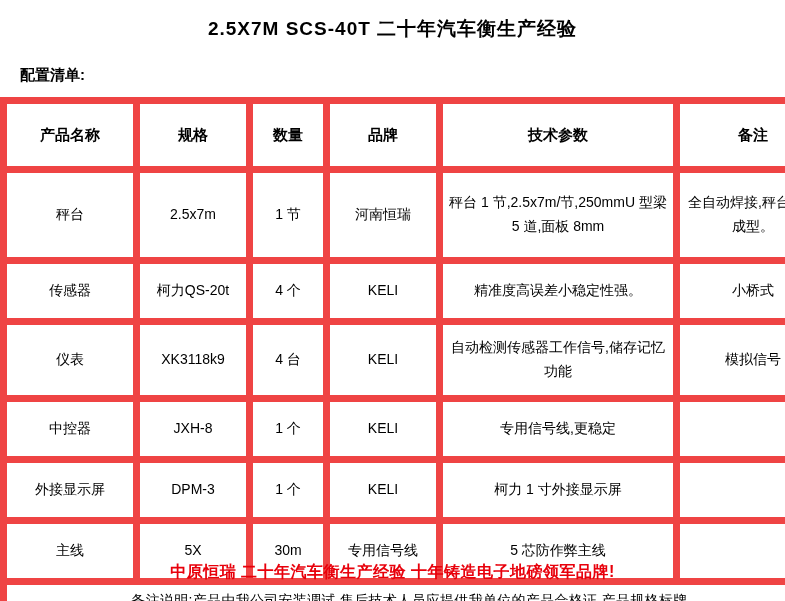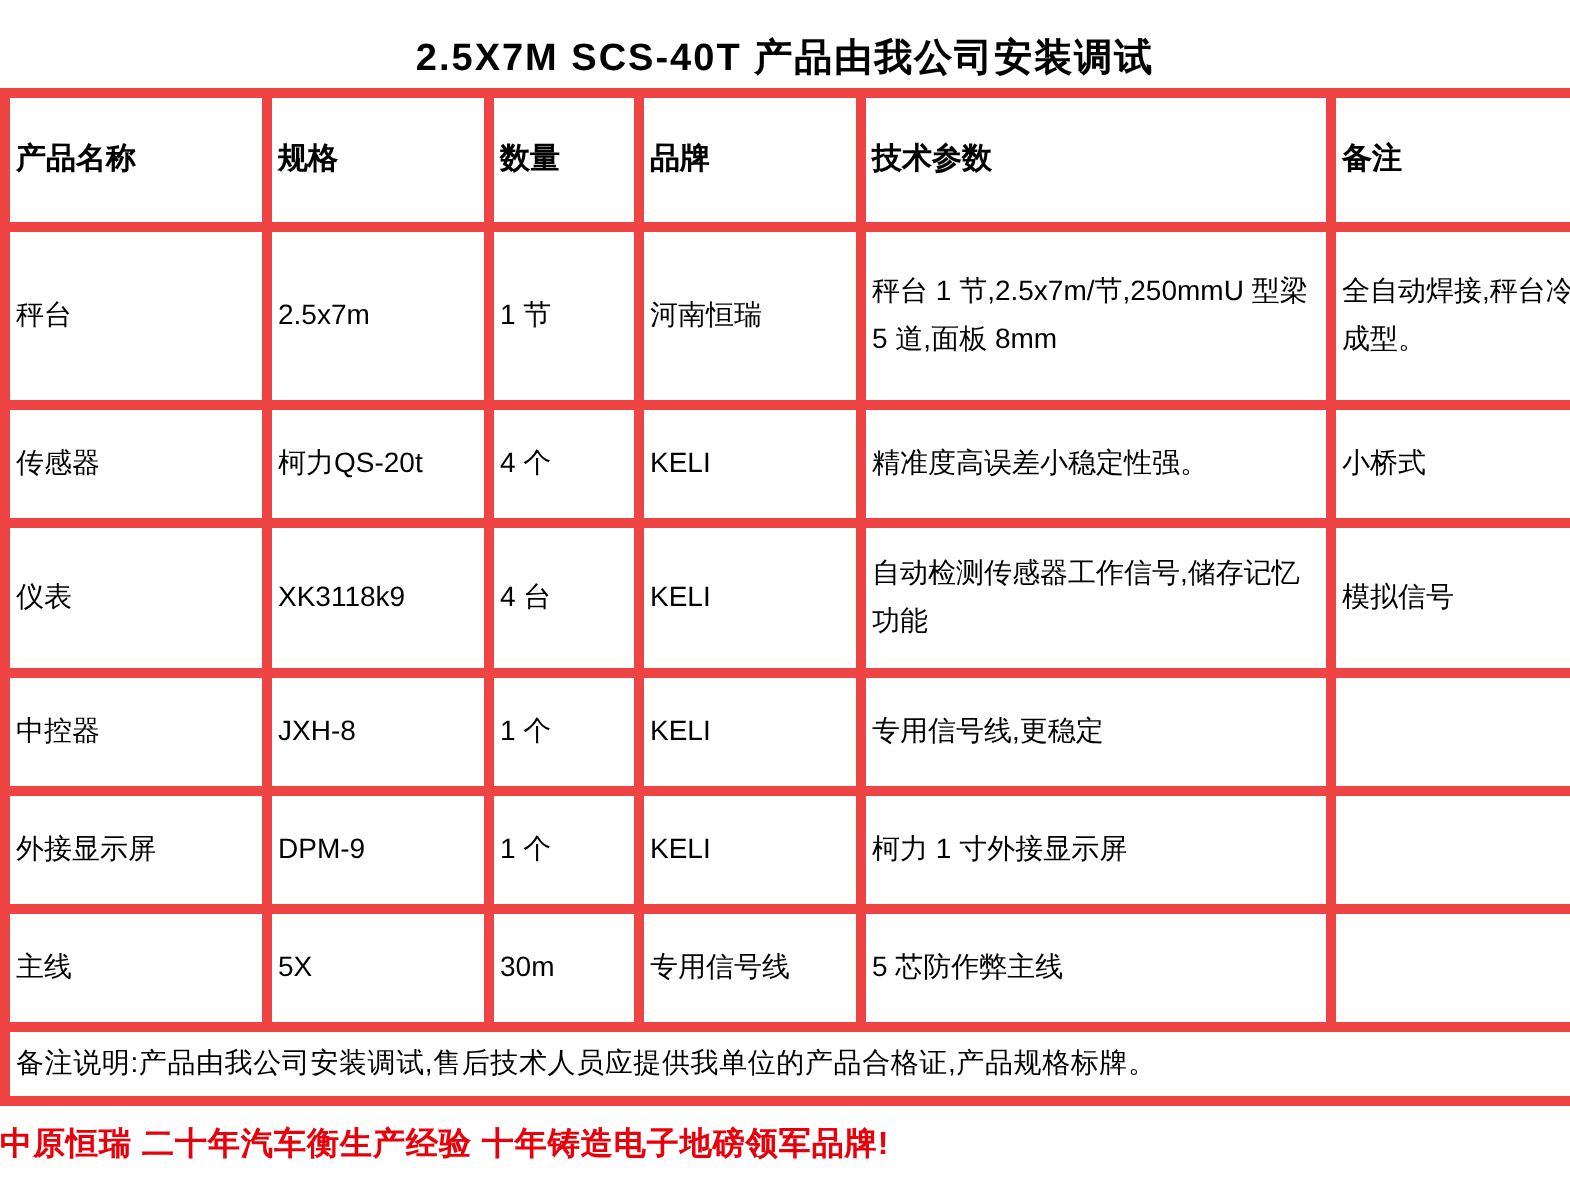--- a/index.html
+++ b/index.html
@@ -35,22 +35,22 @@
     margin-top: 22px;
     margin-bottom: 12px;
   }
   table.spec {
     border-collapse: collapse;
     width: 748px;
     margin: 0 auto;
     table-layout: fixed;
   }
   table.spec td, table.spec th {
-    border: 5px solid #ef4444;
-    text-align: left;
+    border: 7px solid #ef4444;
+    text-align: center;
     vertical-align: middle;
     font-size: 14px;
     padding: 4px 3px;
     line-height: 1.7;
     font-weight: normal;
   }
   table.spec tr.header-row td {
     font-weight: bold;
     font-size: 15px;
     height: 54px;
@@ -72,37 +72,39 @@
   }
   .note-cell {
     font-size: 14px;
     text-align: left;
     padding-left: 8px;
     padding-right: 8px;
     line-height: 1.8;
     letter-spacing: 0.3px;
   }
   .footer {
+    text-align: center;
     color: #e8000b;
     font-weight: bold;
     font-size: 16px;
     letter-spacing: 0.5px;
     position: absolute;
     left: 0;
     right: 0;
     bottom: 18px;
   }
 </style>
 </head>
 <body>
 
 <div class="page">
 
-  <div class="doc-title">2.5X7M SCS-40T 产品由我公司安装调试</div>
+  <div class="doc-title">2.5X7M SCS-40T 二十年汽车衡生产经验</div>
 
+  <div class="subtitle">配置清单:</div>
 
   <table class="spec">
     <tbody>
       <tr class="header-row">
         <td class="col-name">产品名称</td>
         <td class="col-spec">规格</td>
         <td class="col-qty">数量</td>
         <td class="col-brand">品牌</td>
         <td class="col-param">技术参数</td>
         <td class="col-note">备注</td>
@@ -139,21 +141,21 @@
         <td>中控器</td>
         <td>JXH-8</td>
         <td>1 个</td>
         <td>KELI</td>
         <td>专用信号线,更稳定</td>
         <td></td>
       </tr>
 
       <tr class="row-mid">
         <td>外接显示屏</td>
-        <td>DPM-9</td>
+        <td>DPM-3</td>
         <td>1 个</td>
         <td>KELI</td>
         <td>柯力 1 寸外接显示屏</td>
         <td></td>
       </tr>
 
       <tr class="row-mid">
         <td>主线</td>
         <td>5X</td>
         <td>30m</td>

